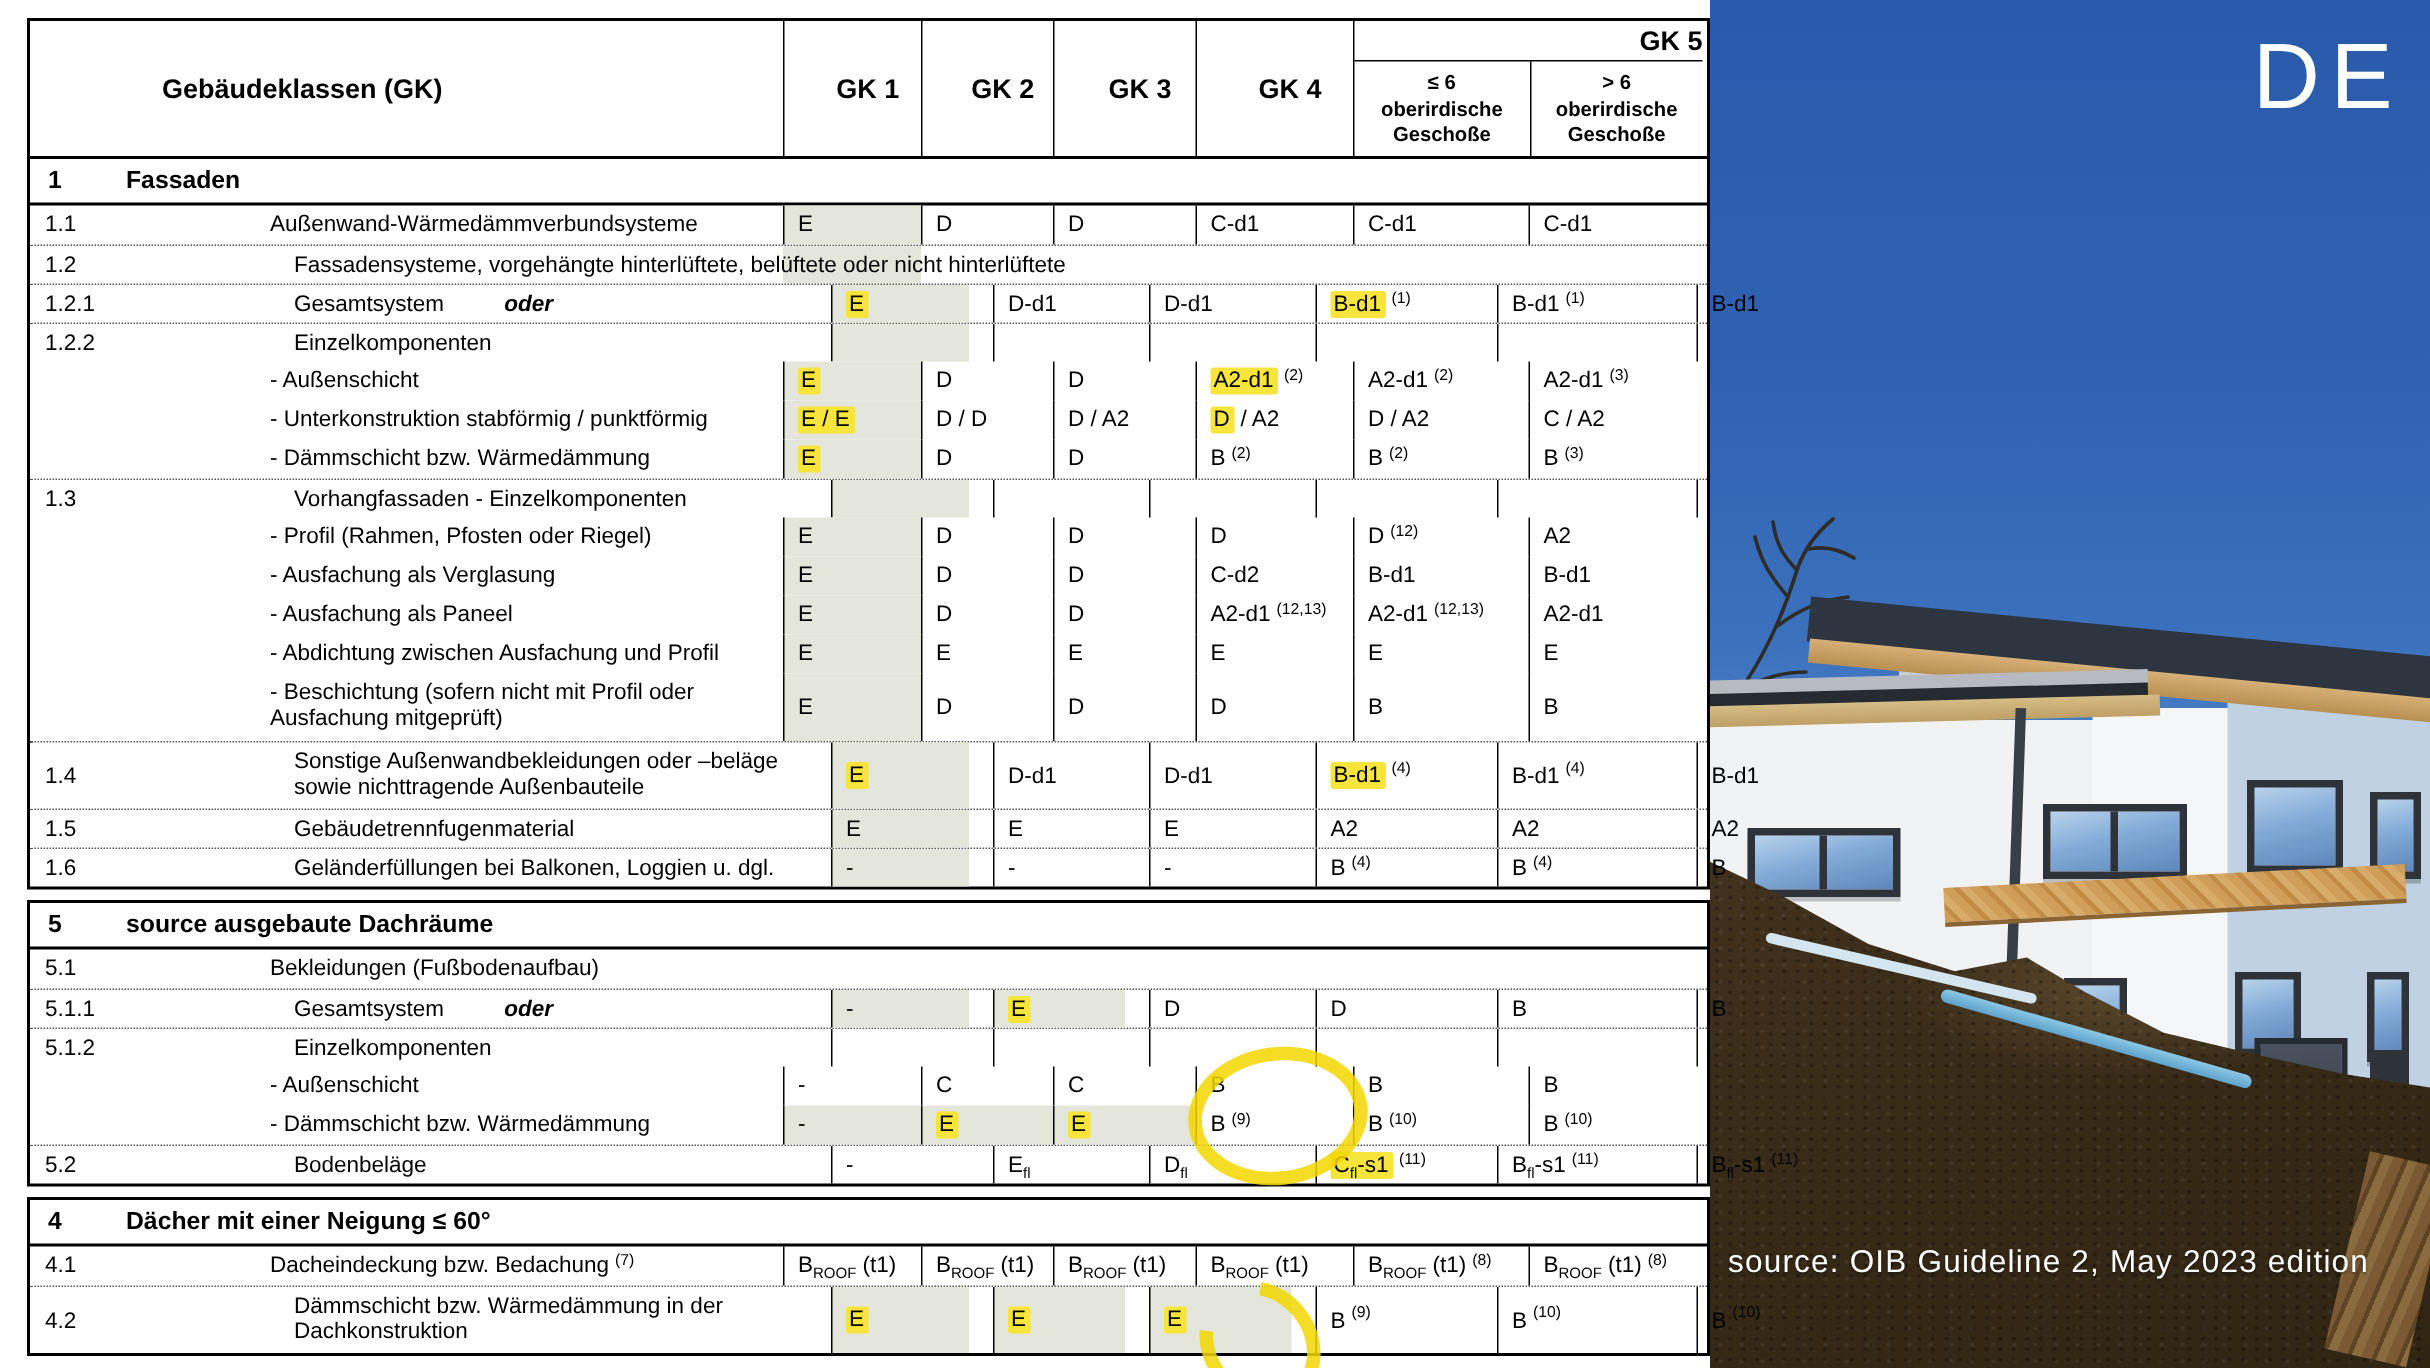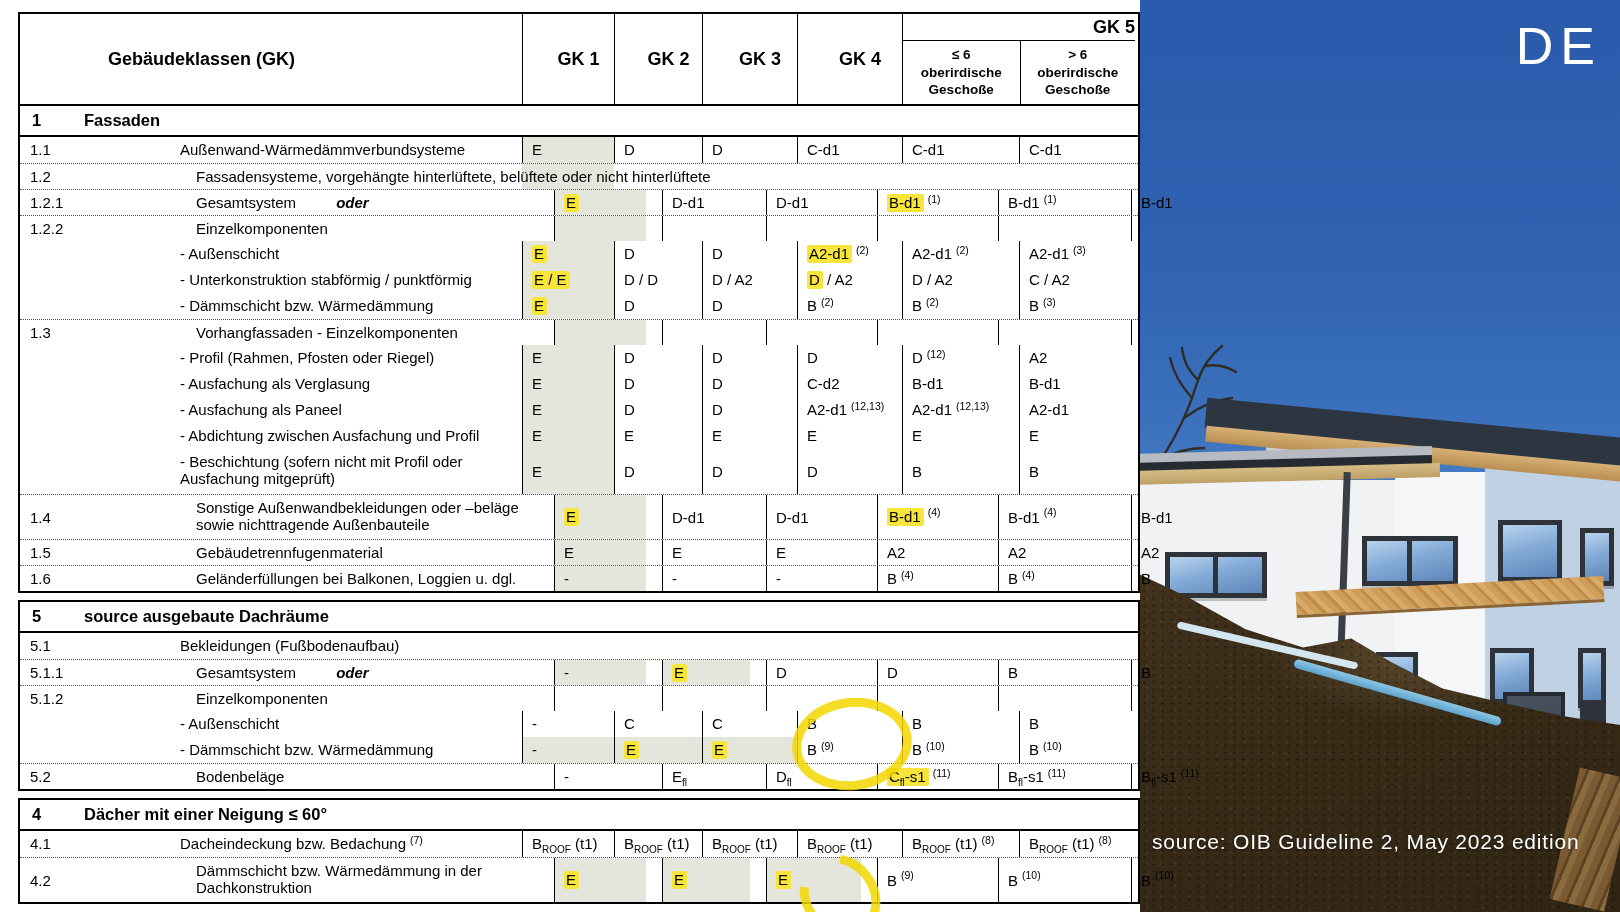--- a/index.html
+++ b/index.html
@@ -47,21 +47,21 @@
 
   
   .circle { position: absolute; border: 9px solid rgba(243,215,0,0.85); border-radius: 50%; z-index: 5; pointer-events: none; }
   .c5 { left: 772px; top: 96px; width: 120px; height: 92px; transform: rotate(-7deg); }
   .c4 { left: 782px; top: 52px; width: 76px; height: 88px; transform: rotate(-38deg); border-top-color: transparent; }
 
   
   .photo { position: absolute; left: 1140px; top: 0; width: 480px; height: 912px; overflow: hidden;
     background: linear-gradient(180deg, #2a5aab 0%, #2f63b2 28%, #3a70bc 46%, #4f85c8 58%, #7fa6d4 66%, #9dbcde 70%); }
   .photo > div, .photo > svg { position: absolute; }
-  .de { top: 16px; right: 18px; font-size: 52px; font-weight: 300; color: #fff; letter-spacing: 7px; }
+  .de { top: 16px; right: 18px; font-size: 62px; font-weight: 300; color: #fff; letter-spacing: 7px; }
   .caption { left: 12px; bottom: 58px; font-size: 21px; color: #fff; letter-spacing: 0.8px; text-shadow: 0 1px 2px rgba(0,0,0,.4); z-index: 9; }
 
   .wall { background: #f1f2f4; }
   .wall-front { left: 0; top: 480px; width: 350px; height: 262px; }
   .wall-corner { left: 255px; top: 472px; width: 95px; height: 275px; background: #f5f6f8; }
   .wall-shadow { left: 345px; top: 468px; width: 135px; height: 345px; background: #bfd1e2; }
   .roofR-top { left: 65px; top: 418px; width: 425px; height: 30px; background: #2c3540; transform: rotate(5.5deg); }
   .roofR-wood { left: 65px; top: 446px; width: 425px; height: 16px; background: linear-gradient(180deg,#d6b077,#b98f52); transform: rotate(5.5deg); }
   .roofL-top { left: -8px; top: 450px; width: 300px; height: 10px; background: #b7bac0; transform: rotate(-1.5deg); }
   .roofL-edge { left: -8px; top: 459px; width: 300px; height: 9px; background: #262b31; transform: rotate(-1.5deg); }

